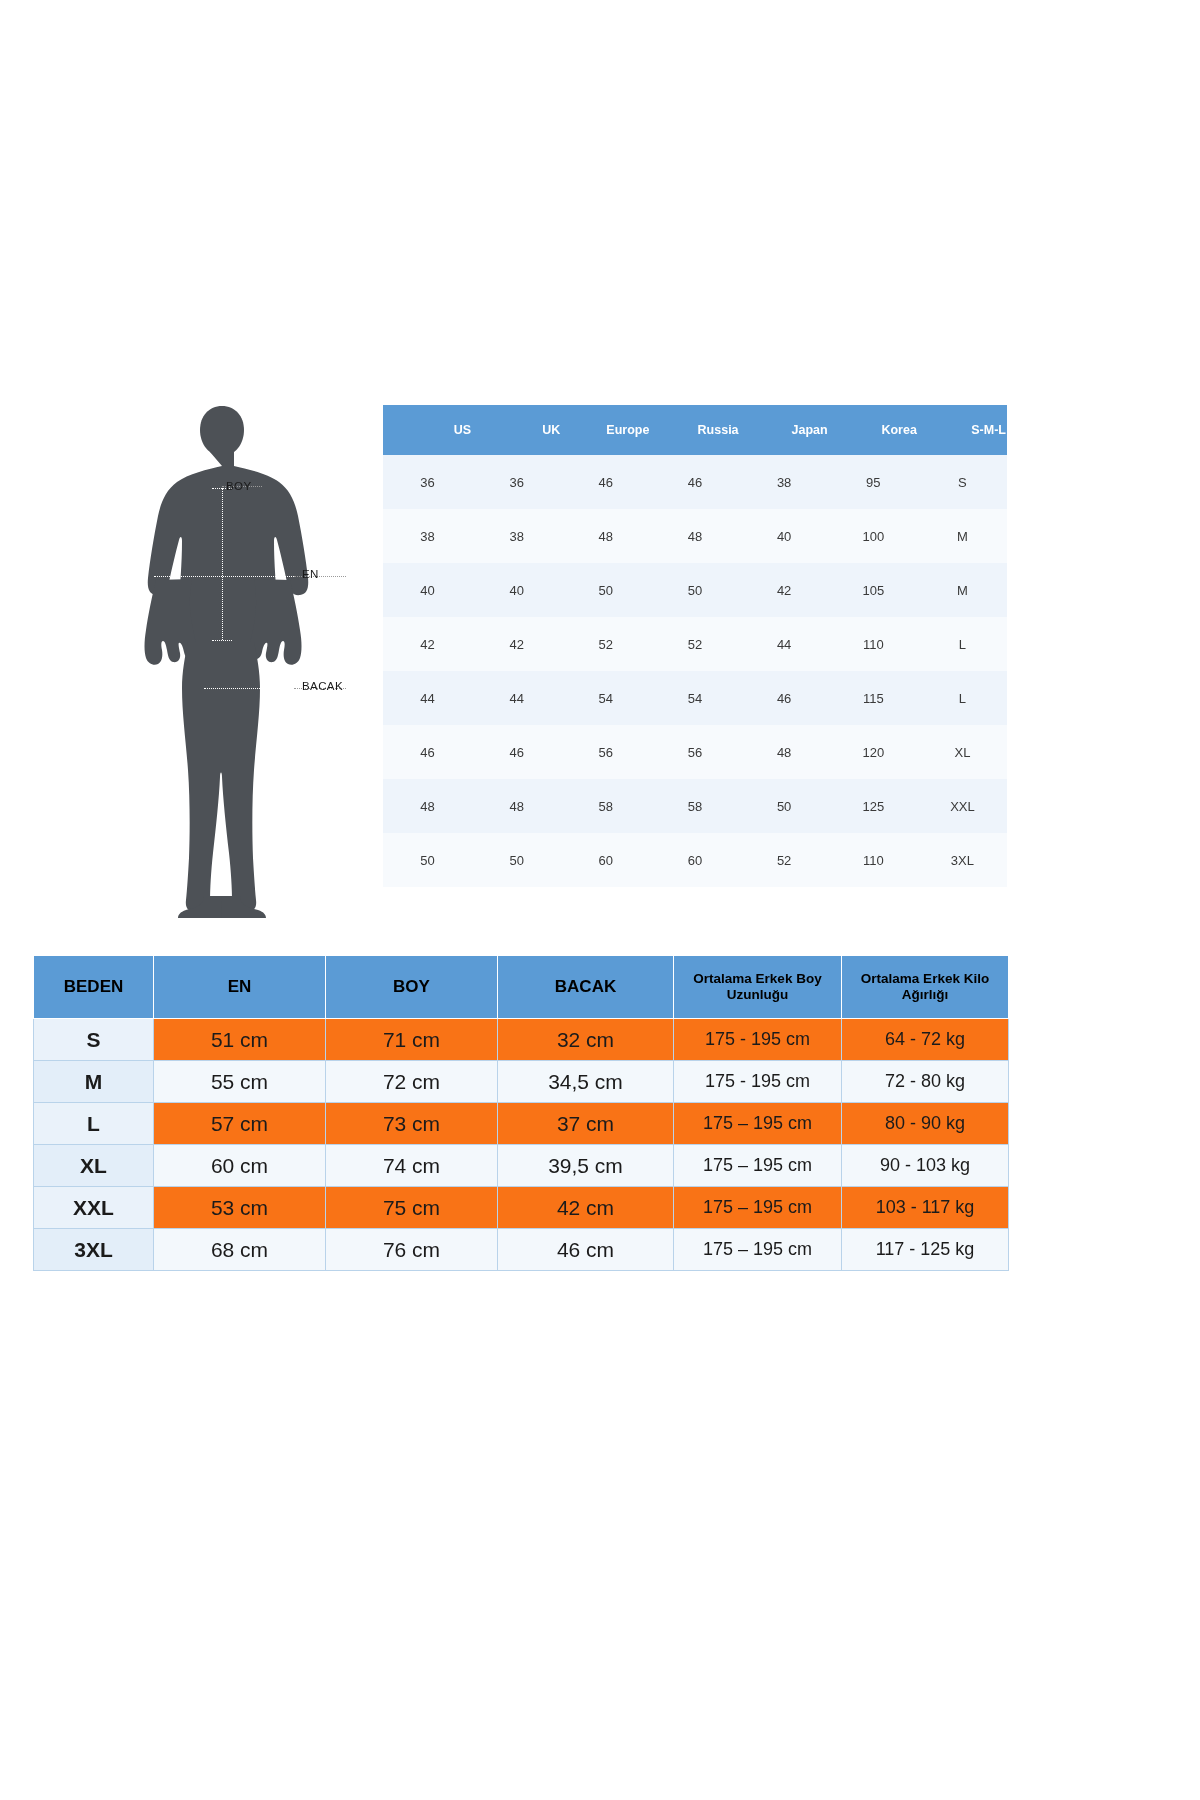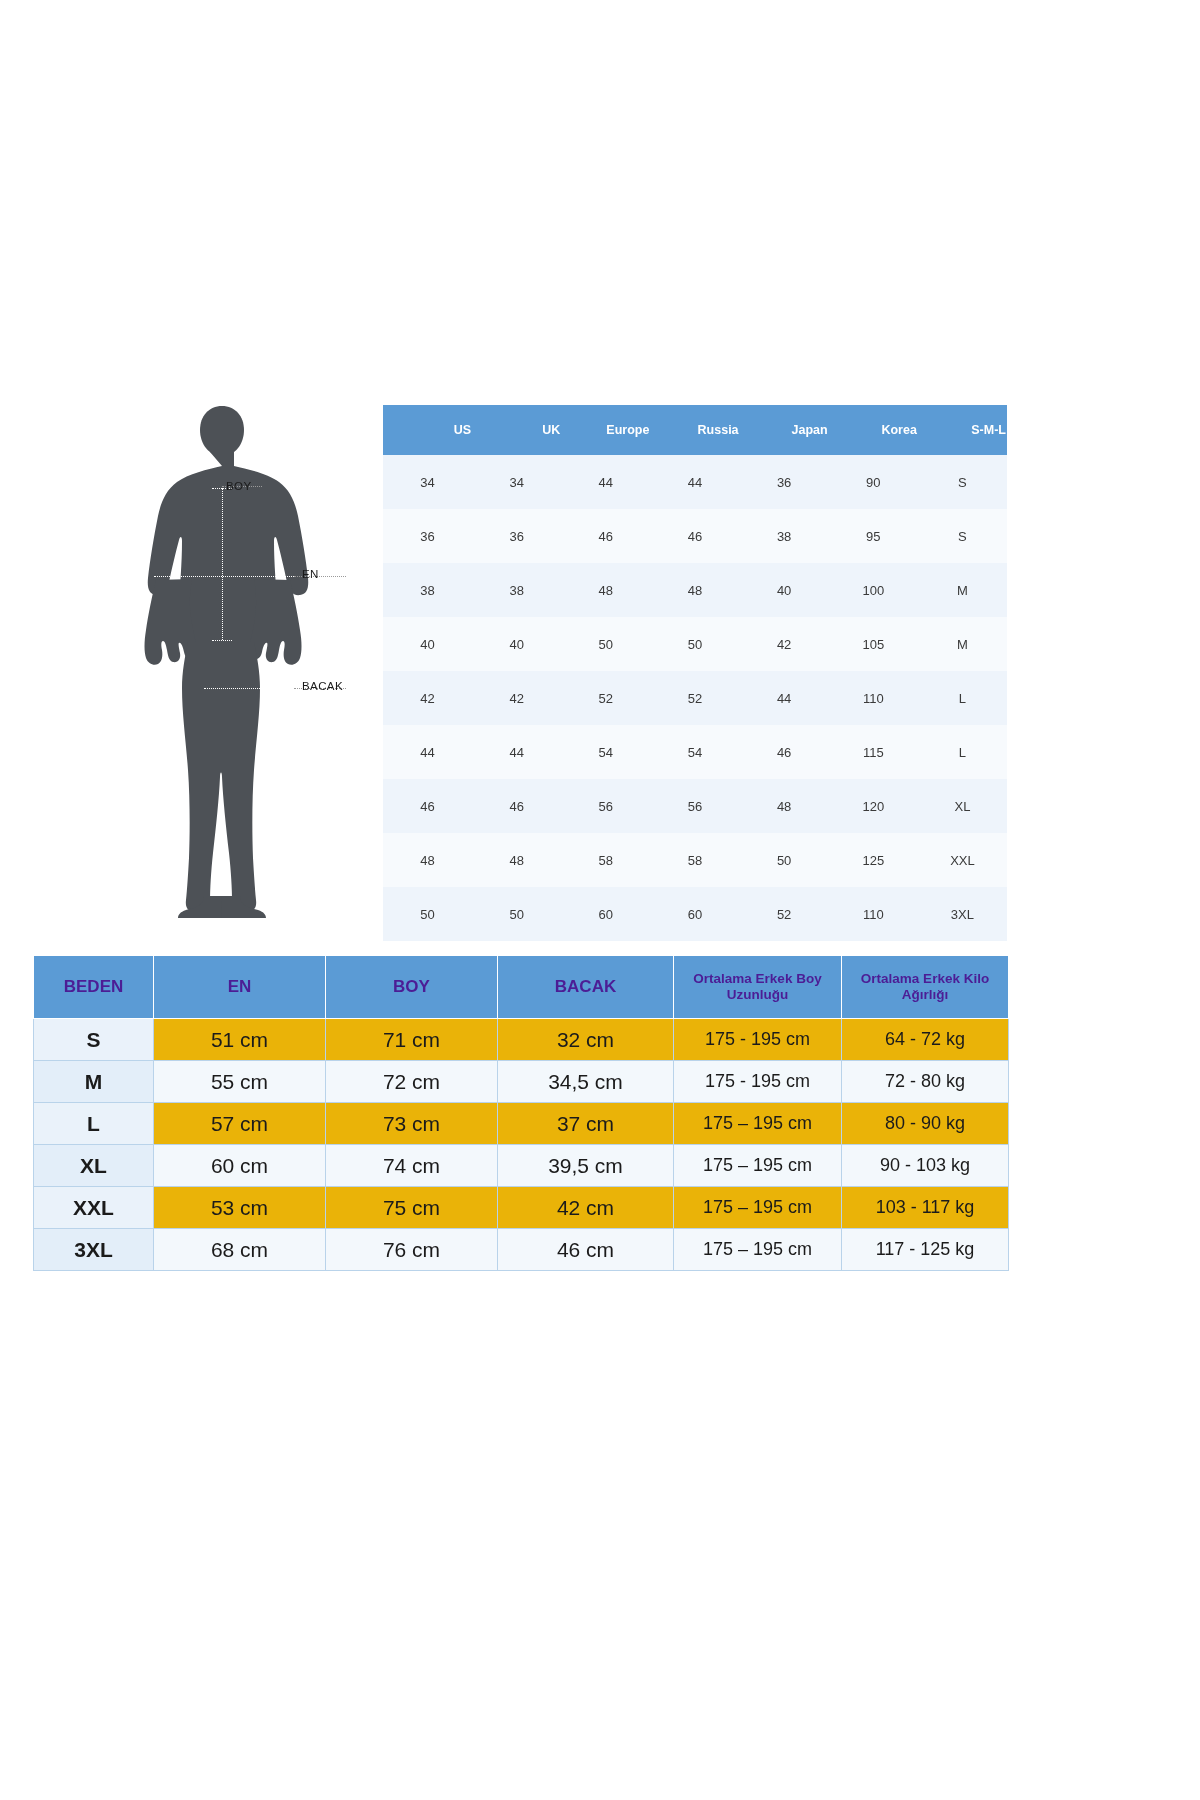--- a/index.html
+++ b/index.html
@@ -106,40 +106,40 @@
   .meas-table {
     position: absolute;
     left: 33px;
     top: 955px;
     width: 975px;
     border-collapse: collapse;
     table-layout: fixed;
   }
   .meas-table th {
     background: #5b9bd5;
-    color: #4c1d95;
+    color: #000000;
     font-weight: bold;
     font-size: 17px;
     height: 62px;
     text-align: center;
     border: 1px solid #ffffff;
     line-height: 1.15;
     padding: 0 12px;
   }
   .meas-table th.small {
     font-size: 13.5px;
     margin-top: 44px;
   }
   .meas-table td {
     height: 39px;
     text-align: center;
     font-size: 21px;
     color: #1b1b1b;
     border: 1px solid #b9d3ea;
-    background: #eab308;
+    background: #f97316;
   }
   .meas-table td.sizecell {
     font-weight: bold;
     background: #eaf2fa;
   }
   .meas-table tbody tr:nth-child(even) td { background: #f3f8fc; }
   .meas-table tbody tr:nth-child(even) td.sizecell { background: #e3eef9; }
   .meas-table td.narrow-text { font-size: 18px; }
 </style>
 </head>
@@ -204,29 +204,20 @@
         <th>US</th>
         <th>UK</th>
         <th>Europe</th>
         <th>Russia</th>
         <th>Japan</th>
         <th>Korea</th>
         <th>S-M-L</th>
       </tr>
     </thead>
     <tbody>
-      <tr>
-        <td>34</td>
-        <td>34</td>
-        <td>44</td>
-        <td>44</td>
-        <td>36</td>
-        <td>90</td>
-        <td>S</td>
-      </tr>
       <tr>
         <td>36</td>
         <td>36</td>
         <td>46</td>
         <td>46</td>
         <td>38</td>
         <td>95</td>
         <td>S</td>
       </tr>
       <tr>

